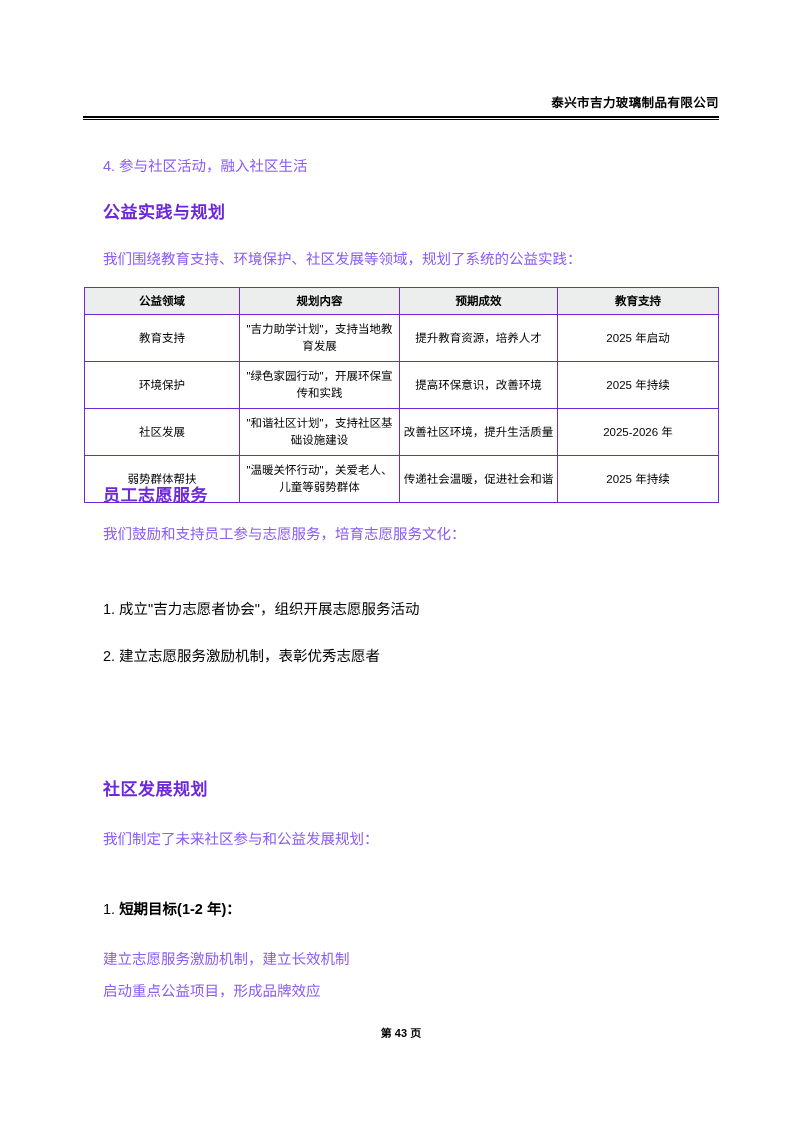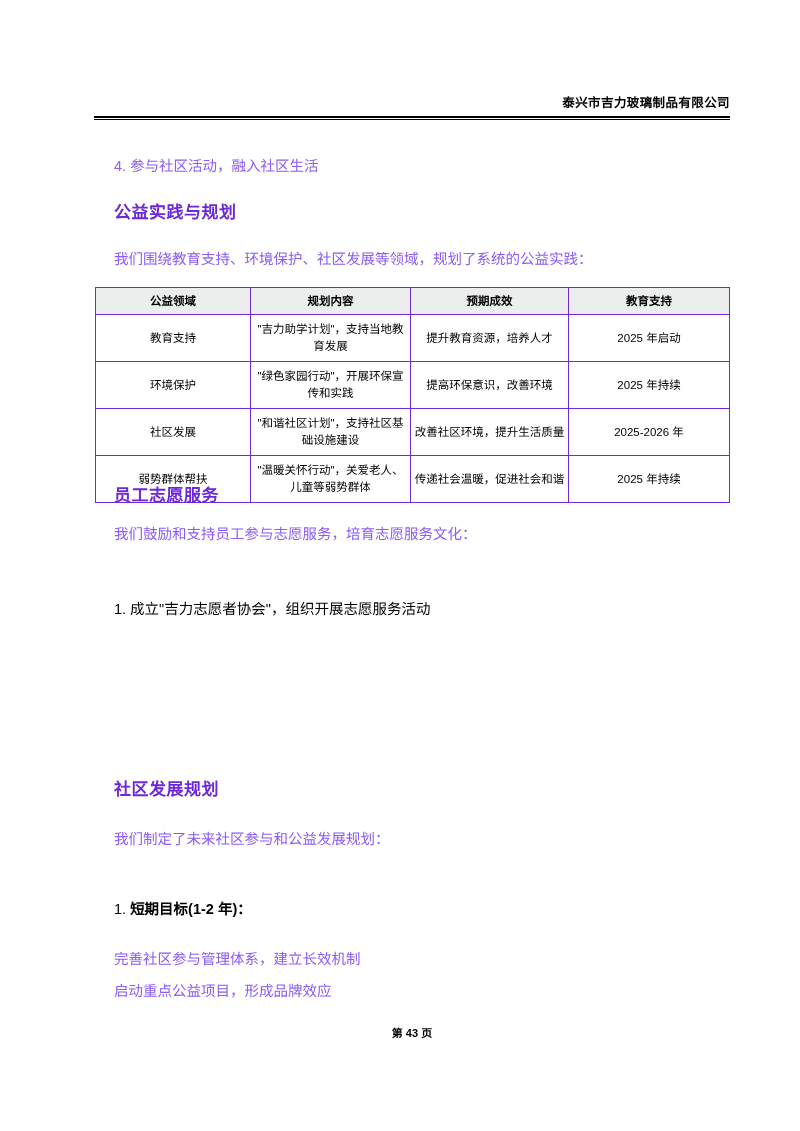--- a/index.html
+++ b/index.html
@@ -15,21 +15,21 @@
     position: relative;
     width: 800px;
     height: 1131px;
     background: #ffffff;
     margin: 0 auto;
     overflow: hidden;
     box-sizing: border-box;
   }
   .content {
     position: absolute;
-    left: 94px;
+    left: 83px;
     top: 0;
     width: 636px;
     height: 793px;
   }
 
   
   .doc-header {
     position: absolute;
     top: 92px;
     right: 0;
@@ -202,37 +202,40 @@
       <h2 class="heading">员工志愿服务</h2>
     </div>
 
     <div class="body-block" style="top:523px;">
       <p class="para indent">我们鼓励和支持员工参与志愿服务，培育志愿服务文化：</p>
     </div>
 
     <div class="body-block" style="top:598px;">
       <div class="list-item">1. 成立"吉力志愿者协会"，组织开展志愿服务活动</div>
     </div>
+    <div class="body-block" style="top:645px;">
+      <div class="list-item">2. 建立志愿服务激励机制，表彰优秀志愿者</div>
+    </div>
 
     <div class="body-block" style="top:775px;">
       <h2 class="heading">社区发展规划</h2>
     </div>
 
     <div class="body-block" style="top:828px;">
       <p class="para indent">我们制定了未来社区参与和公益发展规划：</p>
     </div>
 
     <div class="body-block" style="top:898px;">
       <div class="list-item bold-lead">
         <span>1. </span><b>短期目标(1-2 年)</b><b>：</b>
       </div>
     </div>
 
     <div class="body-block" style="top:948px;">
-      <p class="para indent">完善社区参与管理体系，建立长效机制</p>
+      <p class="para indent">建立志愿服务激励机制，建立长效机制</p>
     </div>
     <div class="body-block" style="top:980px;">
       <p class="para indent">启动重点公益项目，形成品牌效应</p>
     </div>
 
     <div class="footer">
       <span>第 43 页</span>
     </div>
 
   </div>

